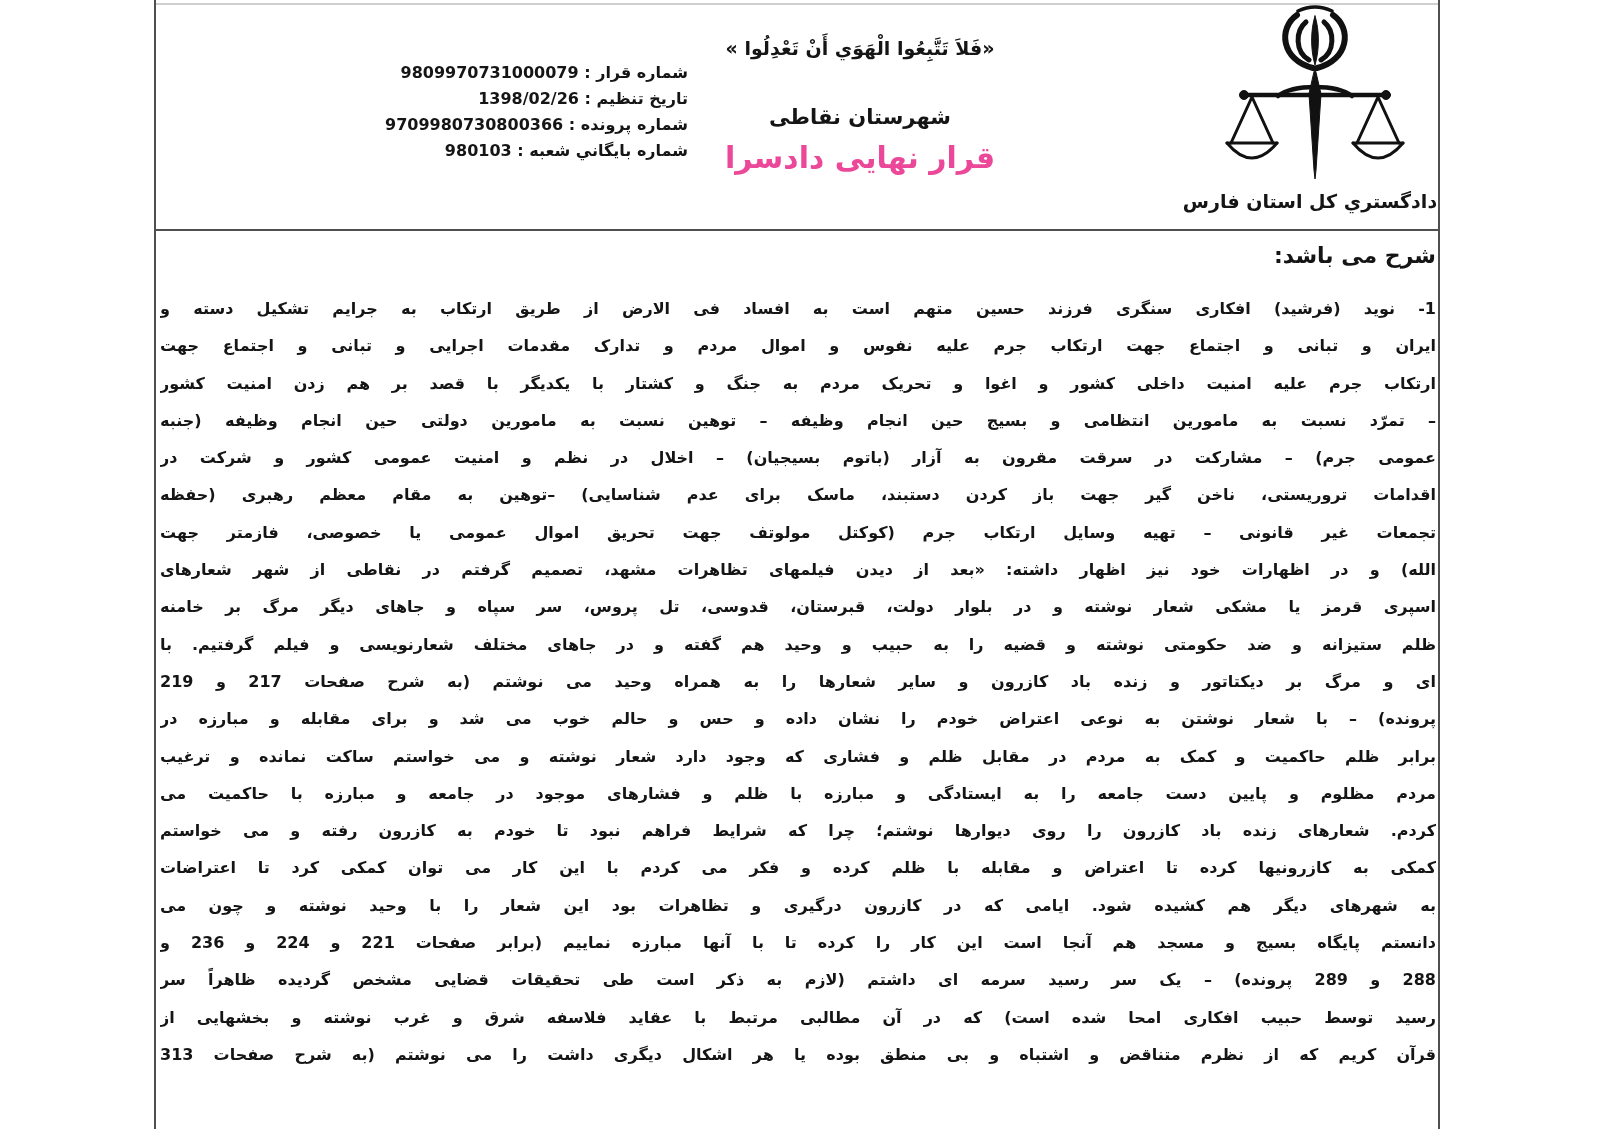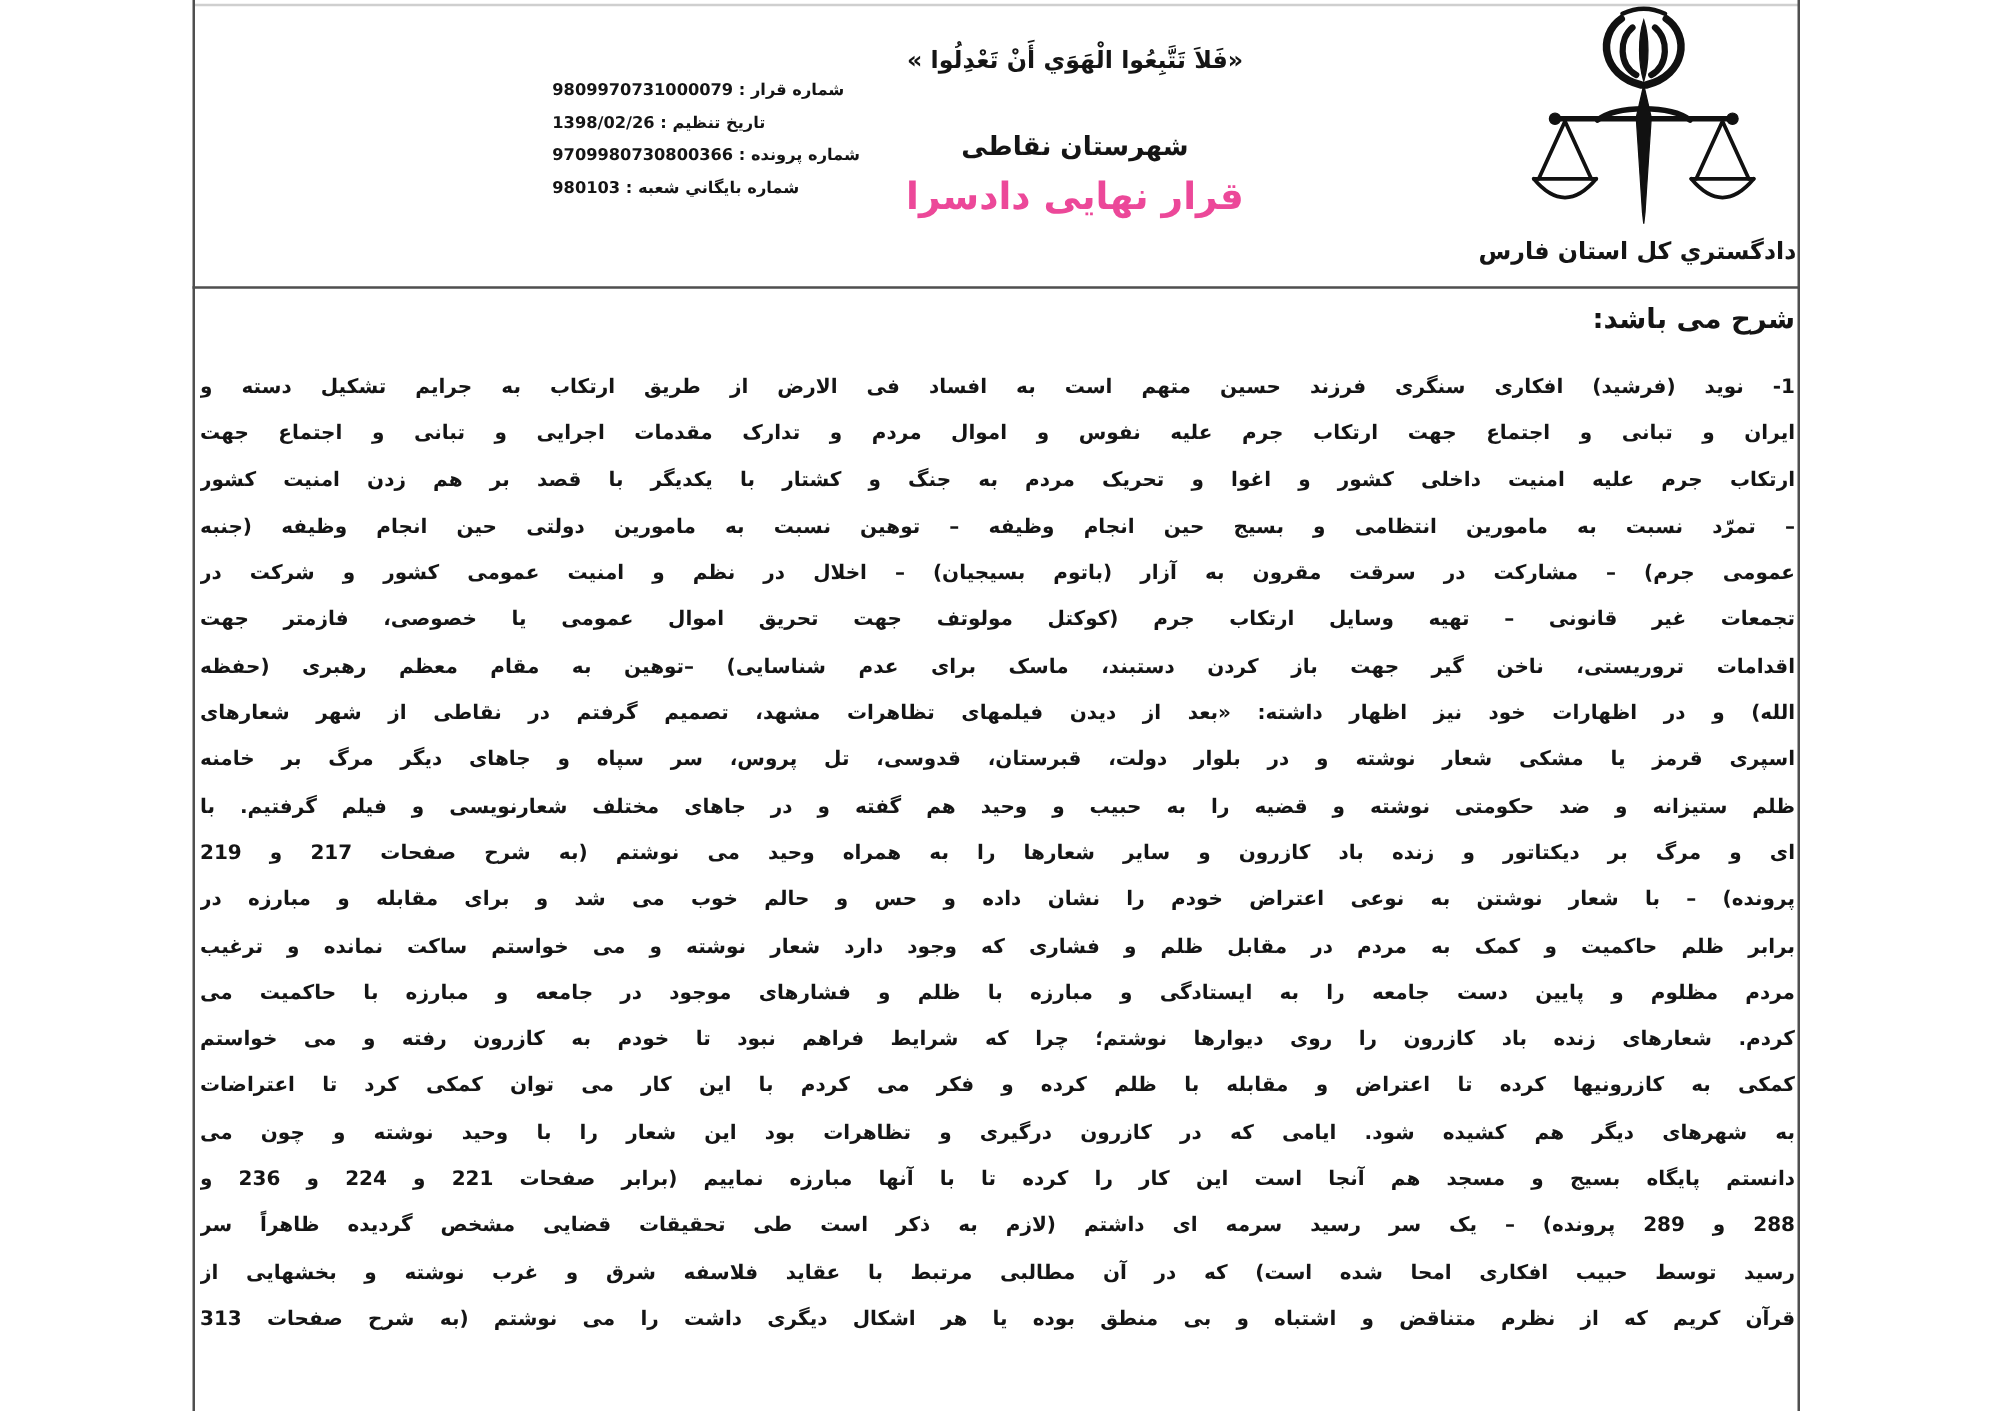--- a/index.html
+++ b/index.html
@@ -17,22 +17,22 @@
   
   .v-border { position: absolute; top: 0; width: 2px; height: 1129px; background: #4f4f4f; }
   .v-border.left  { left: 154px; }
   .v-border.right { left: 1438px; }
   .top-edge { position: absolute; left: 155px; top: 3px; width: 1284px; height: 2px; background: #cfcfcf; }
   .divider  { position: absolute; left: 154px; top: 229px; width: 1286px; height: 2px; background: #4f4f4f; }
 
   
   .case-fields {
     position: absolute; top: 60px; right: 912px;
-    direction: rtl; text-align: left;
-    font-size: 13px; font-weight: 700; line-height: 26px;
+    direction: rtl; text-align: right;
+    font-size: 16px; font-weight: 700; line-height: 26px;
     white-space: nowrap;
   }
   .case-fields .row { height: 26px; }
 
   
   .center-head {
     position: absolute; top: 14px; left: 545px; width: 630px;
     text-align: center; direction: rtl; margin-top: 23px;
   }
   .verse  { font-size: 19px; font-weight: 700; margin-bottom: 42px; }
@@ -126,22 +126,22 @@
   <div class="emblem-caption">دادگستري كل استان فارس</div>
 
   <div class="body-block">
     <div class="body-intro">شرح می باشد:</div>
     <div class="para">
       <div class="para-line">1- نوید (فرشید) افکاری سنگری فرزند حسین متهم است به افساد فی الارض از طریق  ارتکاب به جرایم تشکیل دسته و</div>
       <div class="para-line">ایران و تبانی و اجتماع جهت ارتکاب جرم علیه نفوس و اموال مردم و تدارک مقدمات اجرایی و تبانی و اجتماع جهت</div>
       <div class="para-line">ارتکاب جرم علیه امنیت داخلی کشور و اغوا و تحریک مردم به جنگ و کشتار با یکدیگر با قصد بر هم زدن امنیت کشور</div>
       <div class="para-line">– تمرّد نسبت به مامورین انتظامی و بسیج حین انجام وظیفه – توهین نسبت به مامورین دولتی حین انجام وظیفه  (جنبه</div>
       <div class="para-line">عمومی جرم) – مشارکت در سرقت مقرون به آزار (باتوم بسیجیان) – اخلال در نظم و امنیت عمومی کشور و شرکت در</div>
+      <div class="para-line">اقدامات تروریستی، ناخن گیر جهت باز کردن دستبند، ماسک برای عدم شناسایی) –توهین به مقام معظم رهبری (حفظه</div>
       <div class="para-line">تجمعات غیر قانونی – تهیه وسایل ارتکاب جرم (کوکتل مولوتف جهت تحریق اموال عمومی یا خصوصی، فازمتر جهت</div>
-      <div class="para-line">اقدامات تروریستی، ناخن گیر جهت باز کردن دستبند، ماسک برای عدم شناسایی) –توهین به مقام معظم رهبری (حفظه</div>
       <div class="para-line">الله) و در اظهارات خود نیز اظهار داشته: «بعد از دیدن فیلمهای تظاهرات مشهد، تصمیم گرفتم در نقاطی از شهر شعارهای</div>
       <div class="para-line">اسپری قرمز یا مشکی شعار نوشته و در بلوار دولت، قبرستان، قدوسی، تل پروس، سر سپاه و جاهای دیگر مرگ بر خامنه</div>
       <div class="para-line">ظلم ستیزانه و ضد حکومتی نوشته و قضیه را به حبیب و وحید هم گفته و در جاهای مختلف شعارنویسی و فیلم گرفتیم. با</div>
       <div class="para-line">ای و مرگ بر دیکتاتور و زنده باد کازرون و سایر شعارها را به همراه وحید می نوشتم (به شرح صفحات 217 و 219</div>
       <div class="para-line">پرونده) – با شعار نوشتن به نوعی اعتراض خودم را نشان داده و حس و حالم خوب می شد و برای مقابله و مبارزه در</div>
       <div class="para-line">برابر ظلم حاکمیت و کمک به مردم در مقابل ظلم و فشاری که وجود دارد شعار نوشته و می خواستم ساکت نمانده و ترغیب</div>
       <div class="para-line">مردم مظلوم و پایین دست جامعه را به ایستادگی و مبارزه با ظلم و فشارهای موجود در جامعه و مبارزه با حاکمیت می</div>
       <div class="para-line">کردم. شعارهای زنده باد کازرون را روی دیوارها نوشتم؛ چرا که شرایط فراهم نبود تا خودم به کازرون رفته و می خواستم</div>
       <div class="para-line">کمکی به کازرونیها کرده تا اعتراض و مقابله با ظلم کرده و فکر می کردم با این کار می توان کمکی کرد تا اعتراضات</div>
       <div class="para-line">به شهرهای دیگر هم کشیده شود. ایامی که در کازرون درگیری و تظاهرات بود این شعار را با وحید نوشته و چون می</div>

